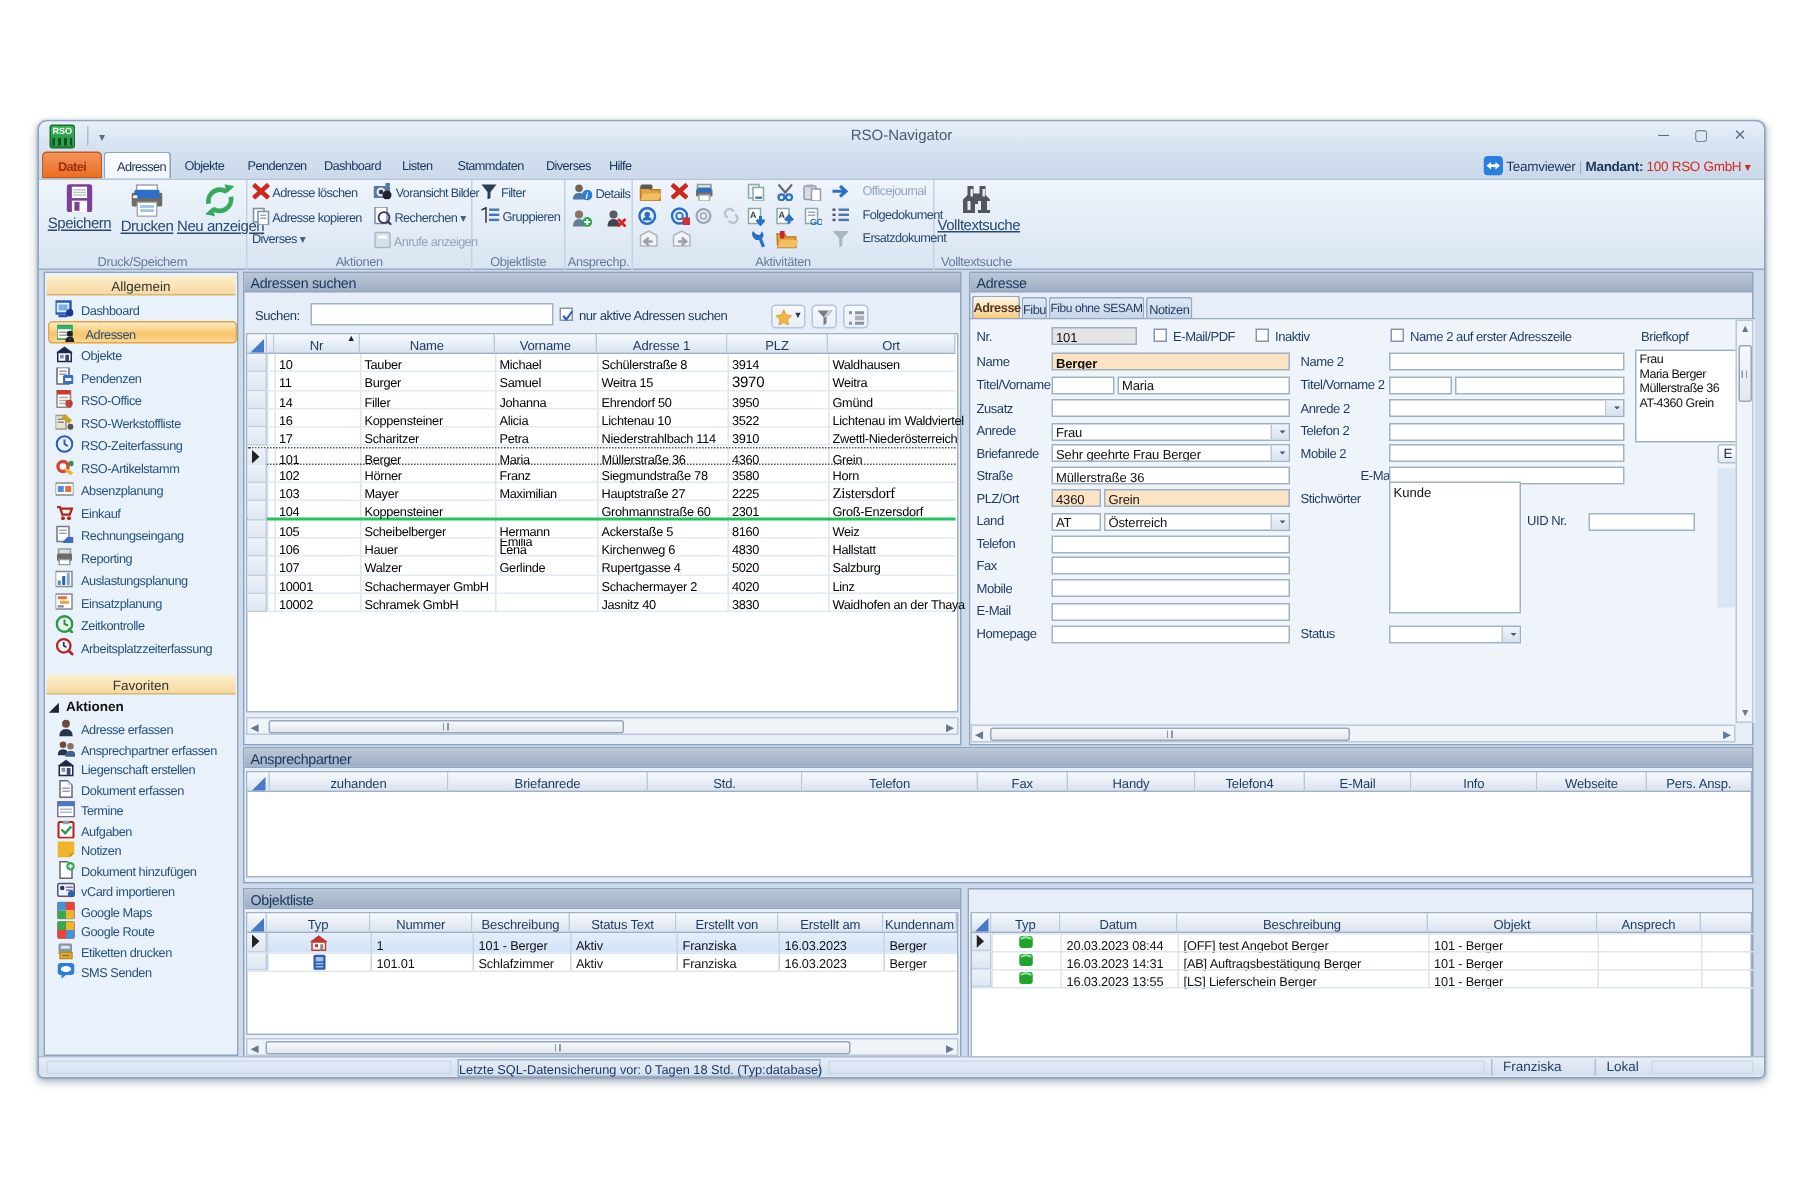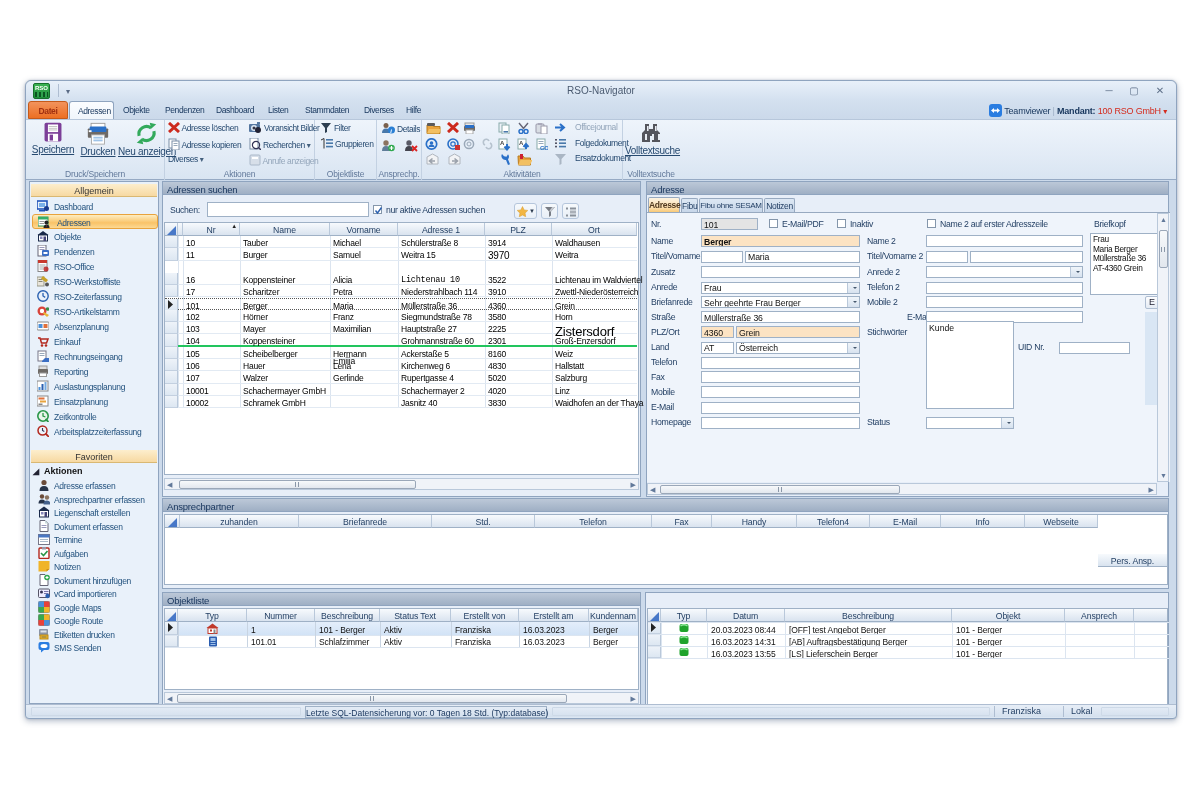--- a/index.html
+++ b/index.html
@@ -537,26 +537,35 @@
           </div>
           <div style="position:absolute;left:0;top:25.3px;width:472px;height:12.3px;border-bottom:1px solid #e2eaf3;">
             <div style="position:absolute;left:0;top:0;width:13px;height:12.3px;background:linear-gradient(#eef3f9,#dde7f2);border-right:1px solid #b9c8da;border-bottom:1px solid #c3d0e0;"></div>
             <div style="position:absolute;left:21px;top:2px;font-size:8.5px;color:#000;white-space:nowrap;letter-spacing:-0.2px;">11</div>
             <div style="position:absolute;left:78px;top:2px;font-size:8.5px;color:#000;white-space:nowrap;letter-spacing:-0.2px;">Burger</div>
             <div style="position:absolute;left:168px;top:2px;font-size:8.5px;color:#000;white-space:nowrap;letter-spacing:-0.2px;">Samuel</div>
             <div style="position:absolute;left:236px;top:2px;font-size:8.5px;color:#000;white-space:nowrap;letter-spacing:-0.2px;">Weitra 15</div>
             <div style="position:absolute;left:323px;top:2px;font-size:10px;color:#000;white-space:nowrap;letter-spacing:-0.2px;">3970</div>
             <div style="position:absolute;left:390px;top:2px;font-size:8.5px;color:#000;white-space:nowrap;letter-spacing:-0.2px;">Weitra</div>
           </div>
+          <div style="position:absolute;left:0;top:37.6px;width:472px;height:12.3px;border-bottom:1px solid #e2eaf3;">
+            <div style="position:absolute;left:0;top:0;width:13px;height:12.3px;background:linear-gradient(#eef3f9,#dde7f2);border-right:1px solid #b9c8da;border-bottom:1px solid #c3d0e0;"></div>
+            <div style="position:absolute;left:21px;top:2px;font-size:8.5px;color:#000;white-space:nowrap;letter-spacing:-0.2px;">14</div>
+            <div style="position:absolute;left:78px;top:2px;font-size:8.5px;color:#000;white-space:nowrap;letter-spacing:-0.2px;">Filler</div>
+            <div style="position:absolute;left:168px;top:2px;font-size:8.5px;color:#000;white-space:nowrap;letter-spacing:-0.2px;">Johanna</div>
+            <div style="position:absolute;left:236px;top:2px;font-size:8.5px;color:#000;white-space:nowrap;letter-spacing:-0.2px;">Ehrendorf 50</div>
+            <div style="position:absolute;left:323px;top:2px;font-size:8.5px;color:#000;white-space:nowrap;letter-spacing:-0.2px;">3950</div>
+            <div style="position:absolute;left:390px;top:2px;font-size:8.5px;color:#000;white-space:nowrap;letter-spacing:-0.2px;">Gmünd</div>
+          </div>
           <div style="position:absolute;left:0;top:49.9px;width:472px;height:12.3px;border-bottom:1px solid #e2eaf3;">
             <div style="position:absolute;left:0;top:0;width:13px;height:12.3px;background:linear-gradient(#eef3f9,#dde7f2);border-right:1px solid #b9c8da;border-bottom:1px solid #c3d0e0;"></div>
             <div style="position:absolute;left:21px;top:2px;font-size:8.5px;color:#000;white-space:nowrap;letter-spacing:-0.2px;">16</div>
             <div style="position:absolute;left:78px;top:2px;font-size:8.5px;color:#000;white-space:nowrap;letter-spacing:-0.2px;">Koppensteiner</div>
             <div style="position:absolute;left:168px;top:2px;font-size:8.5px;color:#000;white-space:nowrap;letter-spacing:-0.2px;">Alicia</div>
-            <div style="position:absolute;left:236px;top:2px;font-size:8.5px;color:#000;white-space:nowrap;letter-spacing:-0.2px;font-family:Liberation Mono, monospace;">Lichtenau 10</div>
+            <div style="position:absolute;left:236px;top:2px;font-size:8.5px;color:#000;white-space:nowrap;letter-spacing:-0.2px;">Lichtenau 10</div>
             <div style="position:absolute;left:323px;top:2px;font-size:8.5px;color:#000;white-space:nowrap;letter-spacing:-0.2px;">3522</div>
             <div style="position:absolute;left:390px;top:2px;font-size:8.5px;color:#000;white-space:nowrap;letter-spacing:-0.2px;">Lichtenau im Waldviertel</div>
           </div>
           <div style="position:absolute;left:0;top:62.2px;width:472px;height:12.3px;border-bottom:1px solid #e2eaf3;">
             <div style="position:absolute;left:0;top:0;width:13px;height:12.3px;background:linear-gradient(#eef3f9,#dde7f2);border-right:1px solid #b9c8da;border-bottom:1px solid #c3d0e0;"></div>
             <div style="position:absolute;left:21px;top:2px;font-size:8.5px;color:#000;white-space:nowrap;letter-spacing:-0.2px;">17</div>
             <div style="position:absolute;left:78px;top:2px;font-size:8.5px;color:#000;white-space:nowrap;letter-spacing:-0.2px;">Scharitzer</div>
             <div style="position:absolute;left:168px;top:2px;font-size:8.5px;color:#000;white-space:nowrap;letter-spacing:-0.2px;">Petra</div>
             <div style="position:absolute;left:236px;top:2px;font-size:8.5px;color:#000;white-space:nowrap;letter-spacing:-0.2px;">Niederstrahlbach 114</div>
             <div style="position:absolute;left:323px;top:2px;font-size:8.5px;color:#000;white-space:nowrap;letter-spacing:-0.2px;">3910</div>
@@ -582,21 +591,21 @@
             <div style="position:absolute;left:323px;top:2px;font-size:8.5px;color:#000;white-space:nowrap;letter-spacing:-0.2px;">3580</div>
             <div style="position:absolute;left:390px;top:2px;font-size:8.5px;color:#000;white-space:nowrap;letter-spacing:-0.2px;">Horn</div>
           </div>
           <div style="position:absolute;left:0;top:99.1px;width:472px;height:12.3px;border-bottom:1px solid #e2eaf3;">
             <div style="position:absolute;left:0;top:0;width:13px;height:12.3px;background:linear-gradient(#eef3f9,#dde7f2);border-right:1px solid #b9c8da;border-bottom:1px solid #c3d0e0;"></div>
             <div style="position:absolute;left:21px;top:2px;font-size:8.5px;color:#000;white-space:nowrap;letter-spacing:-0.2px;">103</div>
             <div style="position:absolute;left:78px;top:2px;font-size:8.5px;color:#000;white-space:nowrap;letter-spacing:-0.2px;">Mayer</div>
             <div style="position:absolute;left:168px;top:2px;font-size:8.5px;color:#000;white-space:nowrap;letter-spacing:-0.2px;">Maximilian</div>
             <div style="position:absolute;left:236px;top:2px;font-size:8.5px;color:#000;white-space:nowrap;letter-spacing:-0.2px;">Hauptstraße 27</div>
             <div style="position:absolute;left:323px;top:2px;font-size:8.5px;color:#000;white-space:nowrap;letter-spacing:-0.2px;">2225</div>
-            <div style="position:absolute;left:390px;top:2px;font-size:13px;color:#000;white-space:nowrap;letter-spacing:-0.2px;">Zistersdorf</div>
+            <div style="position:absolute;left:390px;top:2px;font-size:10px;color:#000;white-space:nowrap;letter-spacing:-0.2px;font-family:Liberation Serif, serif;">Zistersdorf</div>
           </div>
           <div style="position:absolute;left:0;top:111.4px;width:472px;height:12.3px;border-bottom:2px solid #22c55e;">
             <div style="position:absolute;left:0;top:0;width:13px;height:12.3px;background:linear-gradient(#eef3f9,#dde7f2);border-right:1px solid #b9c8da;border-bottom:1px solid #c3d0e0;"></div>
             <div style="position:absolute;left:21px;top:2px;font-size:8.5px;color:#000;white-space:nowrap;letter-spacing:-0.2px;">104</div>
             <div style="position:absolute;left:78px;top:2px;font-size:8.5px;color:#000;white-space:nowrap;letter-spacing:-0.2px;">Koppensteiner</div>
             <div style="position:absolute;left:168px;top:2px;font-size:8.5px;color:#000;white-space:nowrap;letter-spacing:-0.2px;margin-top:20px;">Emilia</div>
             <div style="position:absolute;left:236px;top:2px;font-size:8.5px;color:#000;white-space:nowrap;letter-spacing:-0.2px;">Grohmannstraße 60</div>
             <div style="position:absolute;left:323px;top:2px;font-size:8.5px;color:#000;white-space:nowrap;letter-spacing:-0.2px;">2301</div>
             <div style="position:absolute;left:390px;top:2px;font-size:8.5px;color:#000;white-space:nowrap;letter-spacing:-0.2px;">Groß-Enzersdorf</div>
           </div>
@@ -746,21 +755,21 @@
         <div class="ghead" style="left:15px; width:119px;">zuhanden</div>
         <div class="ghead" style="left:134px; width:133px;">Briefanrede</div>
         <div class="ghead" style="left:267px; width:103px;">Std.</div>
         <div class="ghead" style="left:370px; width:117px;">Telefon</div>
         <div class="ghead" style="left:487px; width:60px;">Fax</div>
         <div class="ghead" style="left:547px; width:85px;">Handy</div>
         <div class="ghead" style="left:632px; width:73px;">Telefon4</div>
         <div class="ghead" style="left:705px; width:71px;">E-Mail</div>
         <div class="ghead" style="left:776px; width:84px;">Info</div>
         <div class="ghead" style="left:860px; width:73px;">Webseite</div>
-        <div class="ghead" style="left:933px; width:69px; border-right:none;margin-top:39px;">Pers. Ansp.</div>
+        <div class="ghead" style="left:933px; width:69px; border-right:none;">Pers. Ansp.</div>
       </div>
     </div>
     <div class="panel" id="p-objekt" style="left:136px; top:412px; width:479px; height:113px;">
       <div class="phead">Objektliste</div>
       <div class="grid" style="left:1px; top:15px; width:475px; height:82px;">
         <div class="ghead" style="left:0; width:13px;"><svg width="11" height="10" style="margin-top:1px;">
               <path d="M10 0 L10 9 L1 9 z" fill="#4878c8"></path>
             </svg></div>
         <div class="ghead" style="left:13px; width:69px;">Typ</div>
         <div class="ghead" style="left:82px; width:68px;">Nummer</div>

